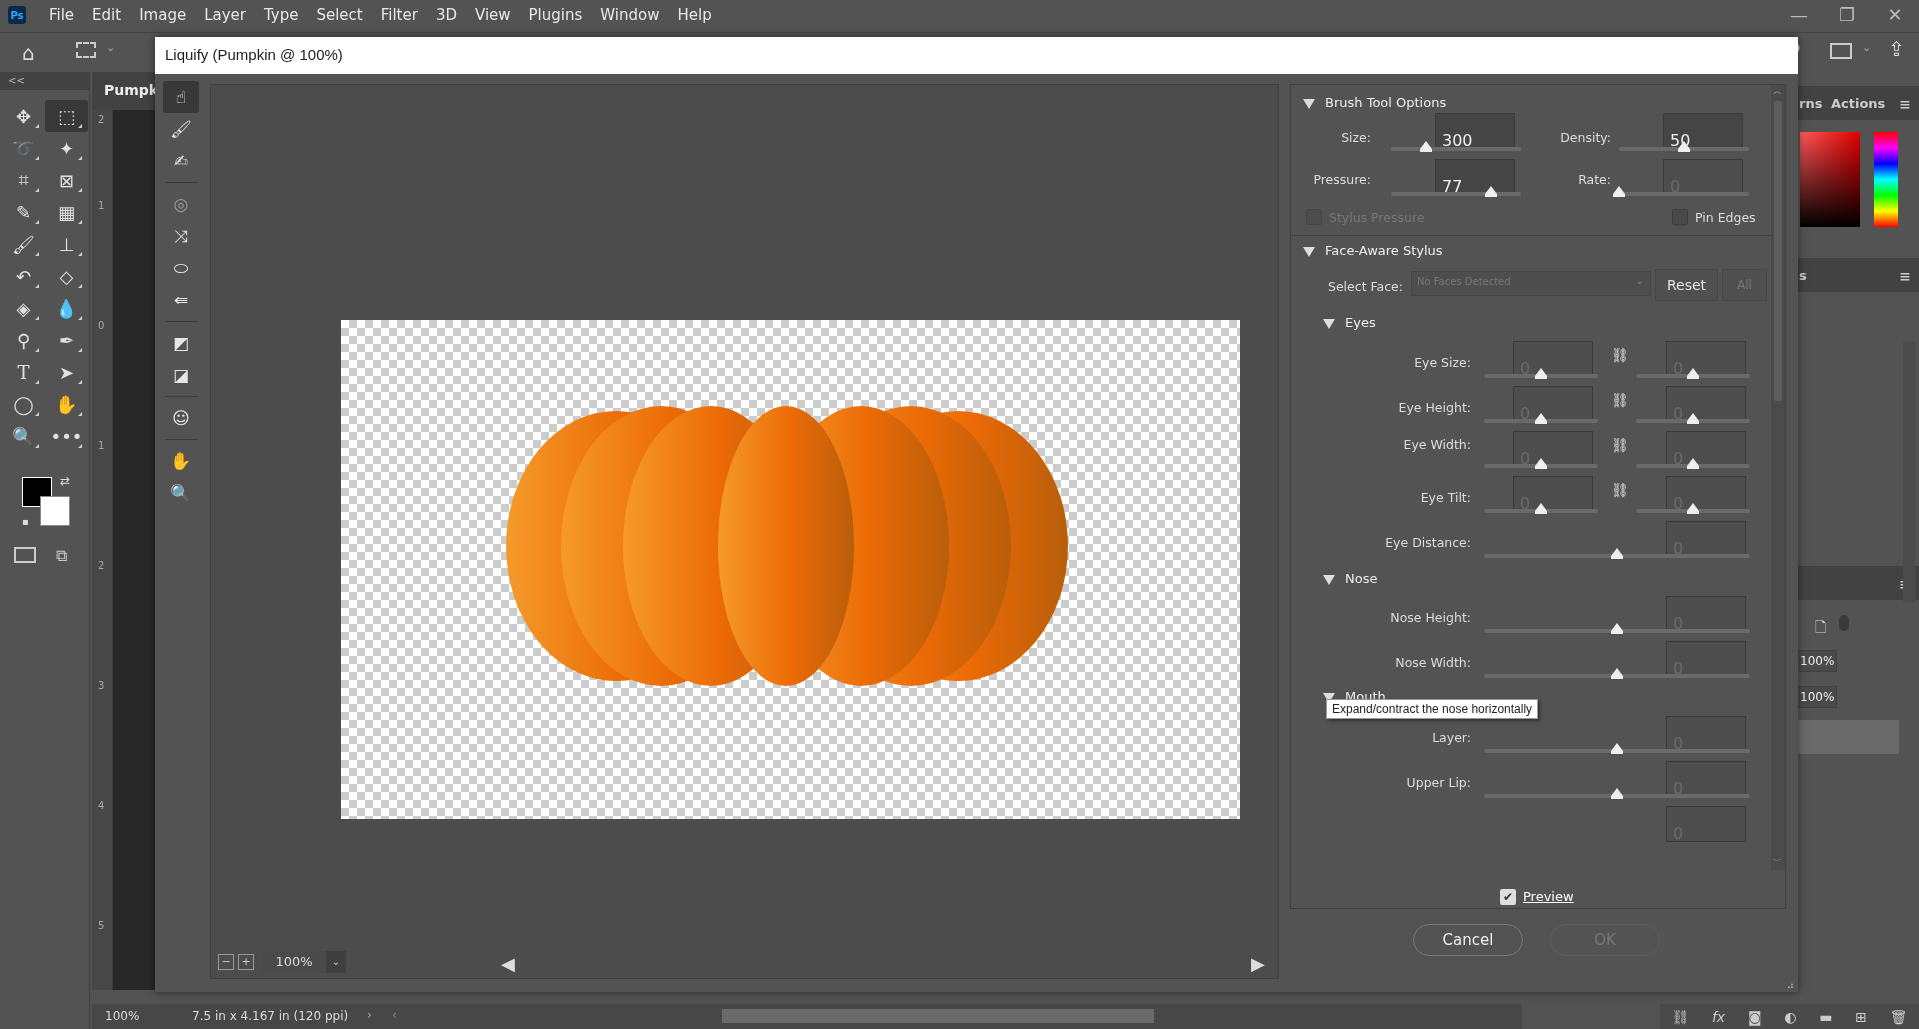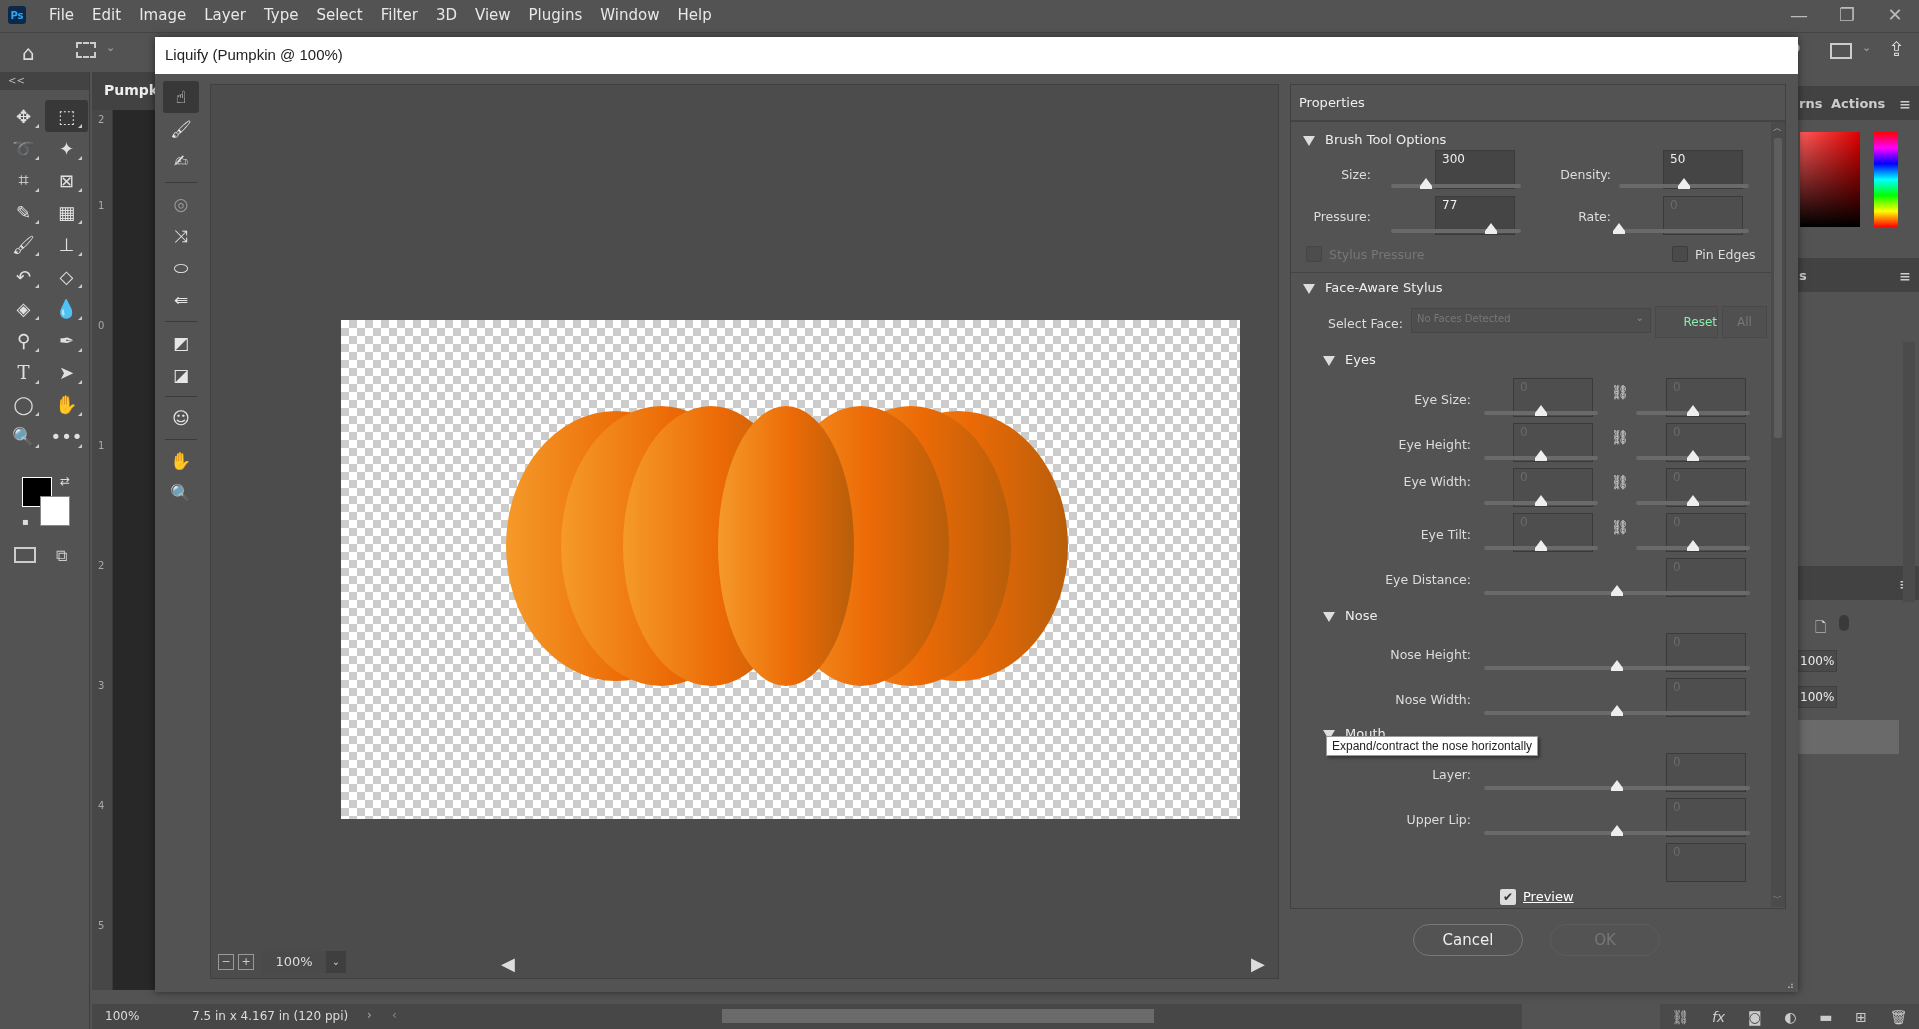--- a/index.html
+++ b/index.html
@@ -43,21 +43,21 @@
 #zoomfield{margin-left:8px;width:64px;height:22px;background:#4a4a4a;font-size:13px;color:#ddd;text-align:center;line-height:22px}
 #zoomdd{width:20px;height:22px;background:#3f3f3f;color:#ccc;font-size:10px;text-align:center;line-height:22px}
 .arrow{position:absolute;color:#ddd;font-size:18px}
 
 #props{left:1135px;top:47px;width:496px;height:825px;border:1px solid #404040;background:#535353}
 #props-head{height:37px;border-bottom:2px solid #444;font-size:13px;color:#eee;padding:10px 8px}
 #props-body{position:relative;height:785px;overflow:hidden}
 .sec-head{position:absolute;font-size:13px;color:#eee}
 .sec-head .tri{display:inline-block;width:0;height:0;border-left:6px solid transparent;border-right:6px solid transparent;border-top:10px solid #ddd;margin-right:10px;vertical-align:middle}
 .lbl{position:absolute;font-size:12.5px;color:#ddd;text-align:right}
-.fld{position:absolute;width:80px;height:39px;background:#454545;border:1px solid #3a3a3a;font-size:12px;color:#eee;padding:1px 6px}
+.fld{position:absolute;width:80px;height:24px;background:#454545;border:1px solid #3a3a3a;font-size:16px;color:#eee;padding:17px 6px}
 .fld.dis{color:#6a6a6a;background:#4e4e4e}
 .slider{position:absolute;height:4px;background:#6a6a6a;border-radius:2px}
 .thumb{position:absolute;top:-6px;width:0;height:0;border-left:6px solid transparent;border-right:6px solid transparent;border-bottom:8px solid #eee;margin-left:-6px}
 .thumb::after{content:"";position:absolute;left:-6px;top:8px;width:12px;height:3px;background:#eee}
 .chk{position:absolute;width:16px;height:16px;border:1px solid #3c3c3c;background:#4a4a4a;border-radius:2px}
 .chain{position:absolute;font-size:14px;color:#eee}
 .divider{position:absolute;left:0;width:480px;height:1px;background:#444}
 #tooltip{position:absolute;background:#fff;color:#222;font-size:12px;padding:2px 5px;border:1px solid #999;box-shadow:2px 2px 3px rgba(0,0,0,.4);white-space:nowrap;font-family:"Liberation Sans",sans-serif}
 #vscroll{position:absolute;right:0;top:0;width:14px;height:785px;background:#4b4b4b}
 #vthumb{position:absolute;left:3px;top:16px;width:8px;height:300px;background:#5e5e5e;border-radius:2px}
@@ -239,21 +239,20 @@
     <span class="arrow" style="left:1040px;top:868px">▶</span>
   </div>
   <div id="zoombar" class="abs">
     <div class="zbtn" style="margin-left:8px">−</div>
     <div class="zbtn">+</div>
     <div id="zoomfield">100%</div>
     <div id="zoomdd">⌄</div>
   </div>
 
   <div id="props" class="abs">
-    <div id="props-head">Properties</div>
     <div id="props-body">
       <div class="sec-head" style="left:12px;top:10px"><span class="tri"></span><span>Brush Tool Options</span></div>
 
       <span class="lbl" style="left:20px;top:45px;width:60px">Size:</span>
       <div class="fld" style="left:144px;top:28px">300</div>
       <div class="slider" style="left:100px;top:62px;width:130px">
           <div class="thumb" style="left: 27%;"></div>
         </div>
 
       <span class="lbl" style="left:240px;top:45px;width:80px">Density:</span>
@@ -277,21 +276,21 @@
       <div class="chk" style="left:15px;top:124px;opacity:.6"></div>
       <span class="lbl" style="left:38px;top:125px;text-align:left;color:#777">Stylus Pressure</span>
       <div class="chk" style="left:381px;top:124px"></div>
       <span class="lbl" style="left:404px;top:125px;text-align:left">Pin Edges</span>
 
       <div class="divider" style="top:150px"></div>
       <div class="sec-head" style="left:12px;top:158px"><span class="tri"></span><span>Face-Aware Stylus</span></div>
 
       <span class="lbl" style="left:10px;top:194px;width:102px">Select Face:</span>
       <div class="abs" style="left:120px;top:186px;width:240px;height:25px;background:#4e4e4e;border:1px solid #464646;font-size:10px;color:#777;padding:4px 5px"><span>No Faces Detected</span><span class="abs" style="right:6px;top:3px;color:#888">⌄</span></div>
-      <div class="abs" style="left:364px;top:184px;width:63px;height:32px;border:1px solid #484848;background:#505050;font-size:12px;color:#86efac;text-align:right;line-height:30px">Reset</div>
+      <div class="abs" style="left:364px;top:184px;width:63px;height:32px;border:1px solid #484848;background:#505050;font-size:14px;color:#e5e5e5;text-align:center;line-height:30px">Reset</div>
       <div class="abs" style="left:431px;top:184px;width:45px;height:32px;border:1px solid #484848;background:#505050;font-size:12px;color:#777;text-align:center;line-height:30px">All</div>
 
       <div class="sec-head" style="left:32px;top:230px"><span class="tri"></span><span>Eyes</span></div>
 
       <span class="lbl" style="left:40px;top:270px;width:140px">Eye Size:</span>
       <div class="fld dis" style="left:222px;top:256px">0</div>
       <span class="chain" style="left:320px;top:262px">⛓</span>
       <div class="fld dis" style="left:375px;top:256px">0</div>
       <div class="slider" style="left:193px;top:289px;width:114px">
           <div class="thumb" style="left:50%"></div>

